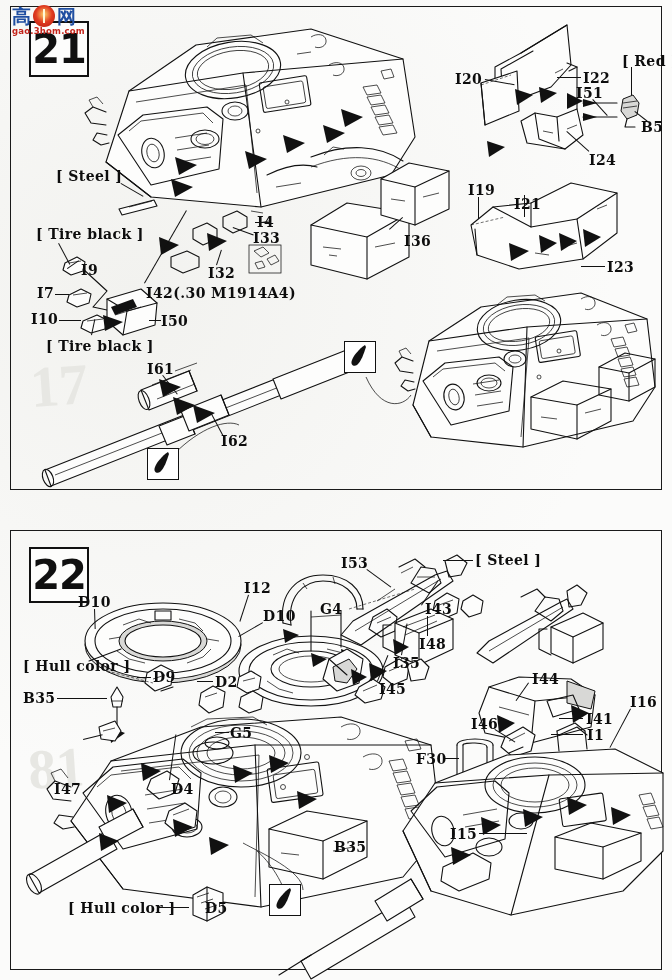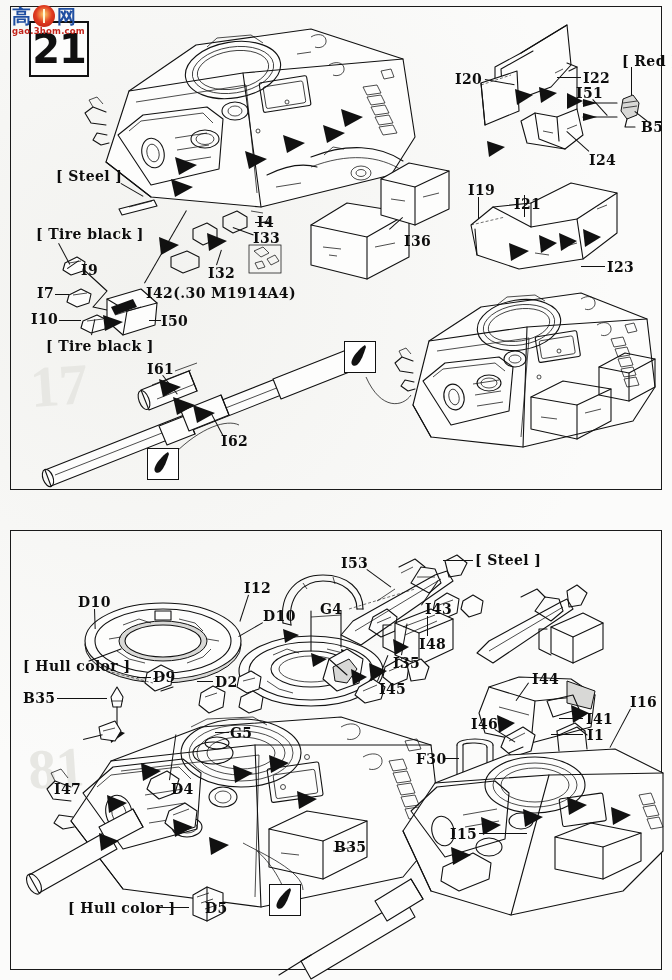--- a/index.html
+++ b/index.html
@@ -436,20 +436,23 @@
     </div>
     <div class="glue" style="left:333px;top:334px;">
       <svg width="27" height="27" viewBox="0 0 27 27">
         <path class="fillk" d="M20 3 C14 7 9 13 7 18 C5 23 9 25 12 23 C16 20 19 11 21 5 Z"></path>
       </svg>
     </div>
   </div>
 
   <div class="panel" id="panel-22">
 
+    <div class="step-box" id="step-22-box">
+      <span>22</span>
+    </div>
 
     <svg class="art" width="652" height="440" viewBox="0 0 652 440">
 
       <g>
         <ellipse class="fillg" cx="152" cy="114" rx="78" ry="38"></ellipse>
         <ellipse class="fillw" cx="152" cy="110" rx="78" ry="38"></ellipse>
         <ellipse class="ln" cx="152" cy="110" rx="68" ry="32"></ellipse>
         <ellipse class="fillg" cx="152" cy="110" rx="44" ry="20"></ellipse>
         <ellipse class="fillw" cx="152" cy="110" rx="38" ry="16"></ellipse>
         <path class="ln-t" d="M112 94 L128 88 L140 92"></path>

